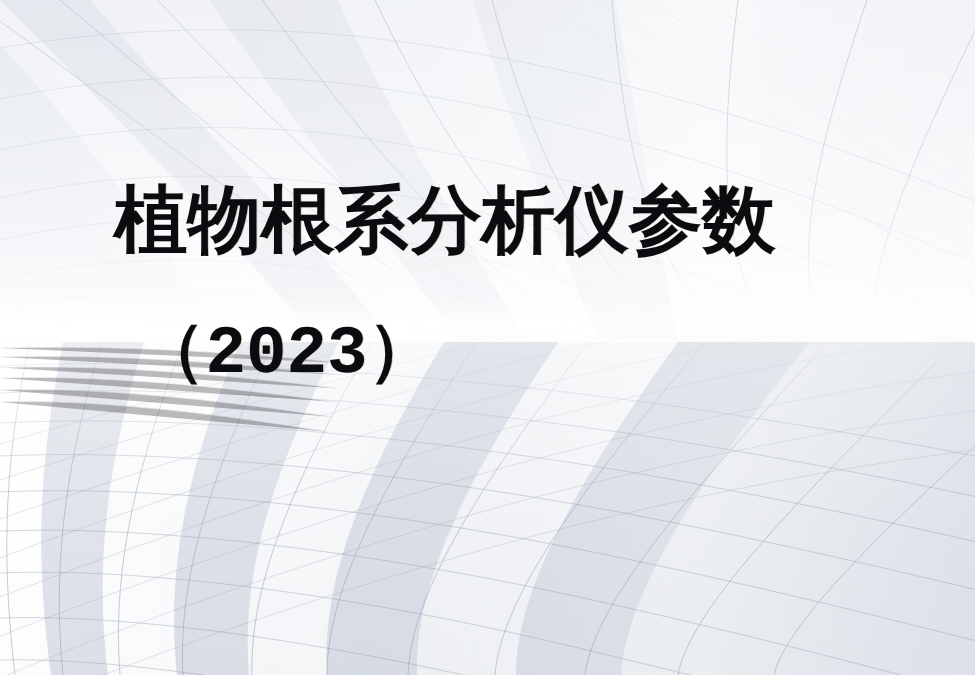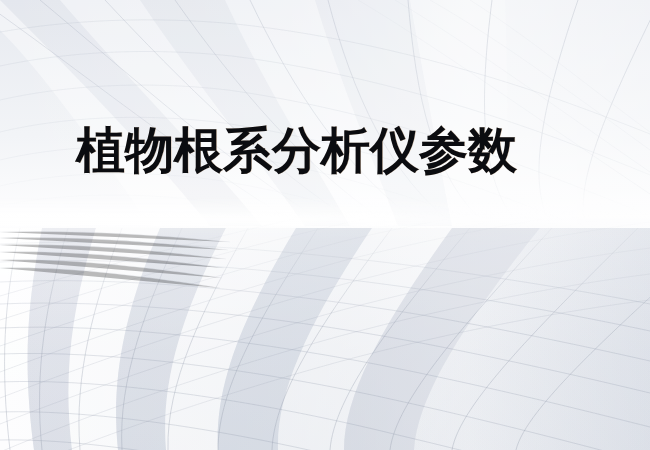--- a/index.html
+++ b/index.html
@@ -6,21 +6,21 @@
     margin: 0;
     padding: 0;
     background: #ffffff;
   }
   #slide {
     position: relative;
     width: 650px;
     height: 450px;
     overflow: hidden;
     background: #eceef2;
-    font-family: Liberation Serif, serif;
+    font-family: Liberation Mono, monospace;
     -webkit-font-smoothing: none;
   }
   #bg-svg {
     position: absolute;
     inset: 0;
     width: 650px;
     height: 450px;
     display: block;
   }
   
@@ -243,15 +243,16 @@
       <path d="M470,0 C536,42 600,96 650,132"></path>
       <path d="M395,0 C466,42 540,96 650,172"></path>
       <path d="M358,0 C432,44 510,100 650,194"></path>
     </g>
 
     <rect x="0" y="0" width="650" height="450" fill="none"></rect>
   </svg>
 
   <div id="title-block">
     <div class="title-line" id="title-main">植物根系分析仪参数</div>
+    <div class="title-line" id="title-year">（2023）</div>
   </div>
 
 </div>
 
 </body></html>

